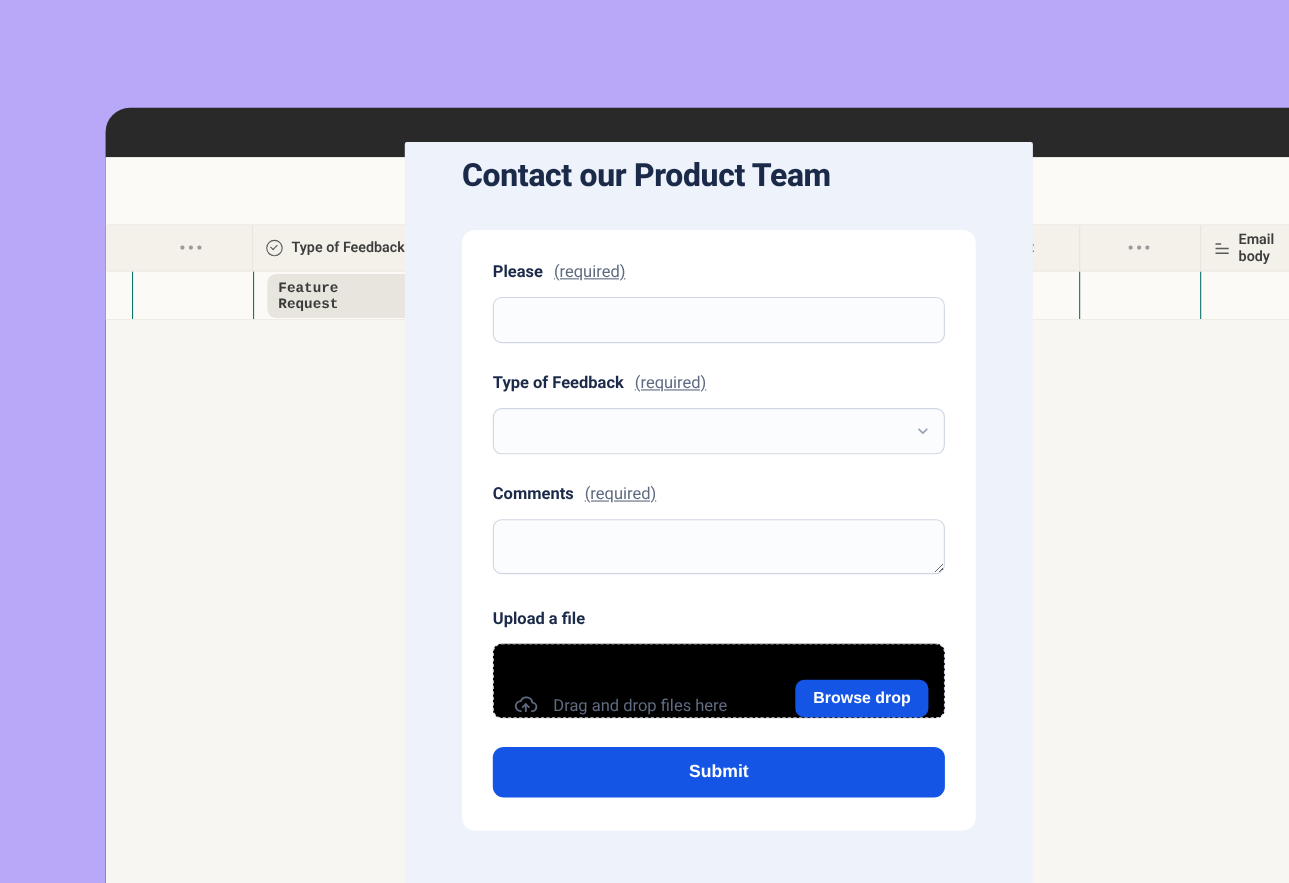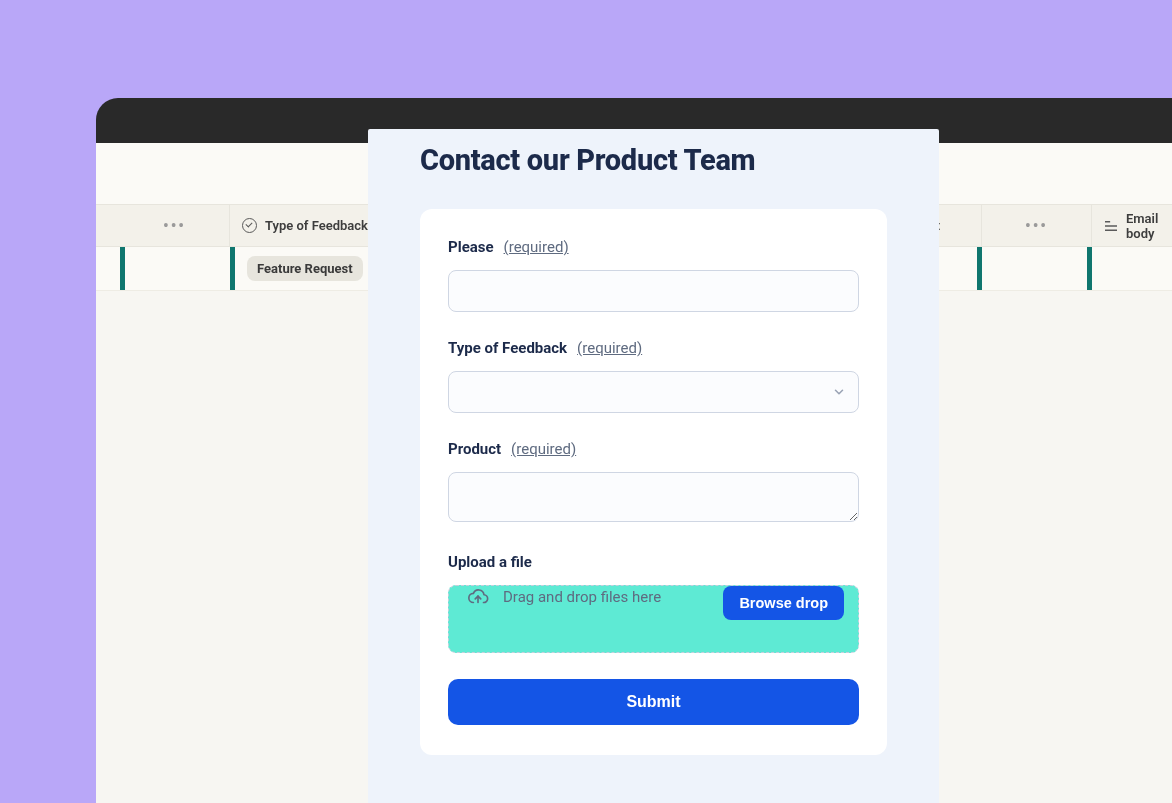--- a/index.html
+++ b/index.html
@@ -56,21 +56,21 @@
   .cell-wide { flex: 1; }
   .cell-subject { width: 90px; }
   .cell-menu2 { width: 110px; justify-content: center; color: #999; }
   .cell-emailbody { width: 104px; border-right: none; }
   .data-row {
     display: flex;
     height: 44px;
     background: #fbfaf6;
     border-bottom: 1px solid #eeece4;
   }
-  .data-row .cell { border-right: 5px solid #0f766e; }
+  .data-row .cell { border-right: 1px solid #0f766e; font-family: Liberation Mono, monospace; }
   .chip {
     background: #e7e5dd;
     color: #3a3a3a;
     font-weight: 700;
     font-size: 13px;
     padding: 5px 10px;
     border-radius: 8px;
     display: inline-block;
   }
   .dots {
@@ -168,24 +168,24 @@
     top: 50%;
     transform: translateY(-50%);
     color: #9aa3b5;
   }
   .select-chevron svg { display:block; }
   .textarea { height: 50px; padding: 10px 12px; resize: vertical; }
   .upload-area {
     margin-top: 14px;
     border: 1px dashed #c7cedd;
     border-radius: 8px;
-    background: #5eead4;
+    background: #000000;
     height: 68px;
     display: flex;
-    align-items: flex-start;
+    align-items: flex-end;
     padding: 0 14px 0 18px;
     justify-content: space-between;
   }
   .upload-left {
     display: flex;
     align-items: center;
     gap: 14px;
     color: #5f6b80;
     font-size: 15px;
   }
@@ -283,21 +283,21 @@
       <div class="select">
         <span class="select-chevron">
           <svg width="14" height="14" viewBox="0 0 16 16" fill="none" stroke="currentColor" stroke-width="1.8" stroke-linecap="round" stroke-linejoin="round">
             <polyline points="4 6 8 10 12 6"></polyline>
           </svg>
         </span>
       </div>
     </div>
 
     <div class="field">
-      <span class="field-label">Product</span>
+      <span class="field-label">Comments</span>
       <span class="field-req">(required)</span>
       <textarea class="textarea" style=""></textarea>
     </div>
 
     <div class="field">
       <span class="field-label">Upload a file</span>
       <div class="upload-area">
         <div class="upload-left">
           <span class="upload-icon">
             <svg viewBox="0 0 24 24" width="22" height="22" fill="none" stroke="currentColor" stroke-width="1.8" stroke-linecap="round" stroke-linejoin="round">

